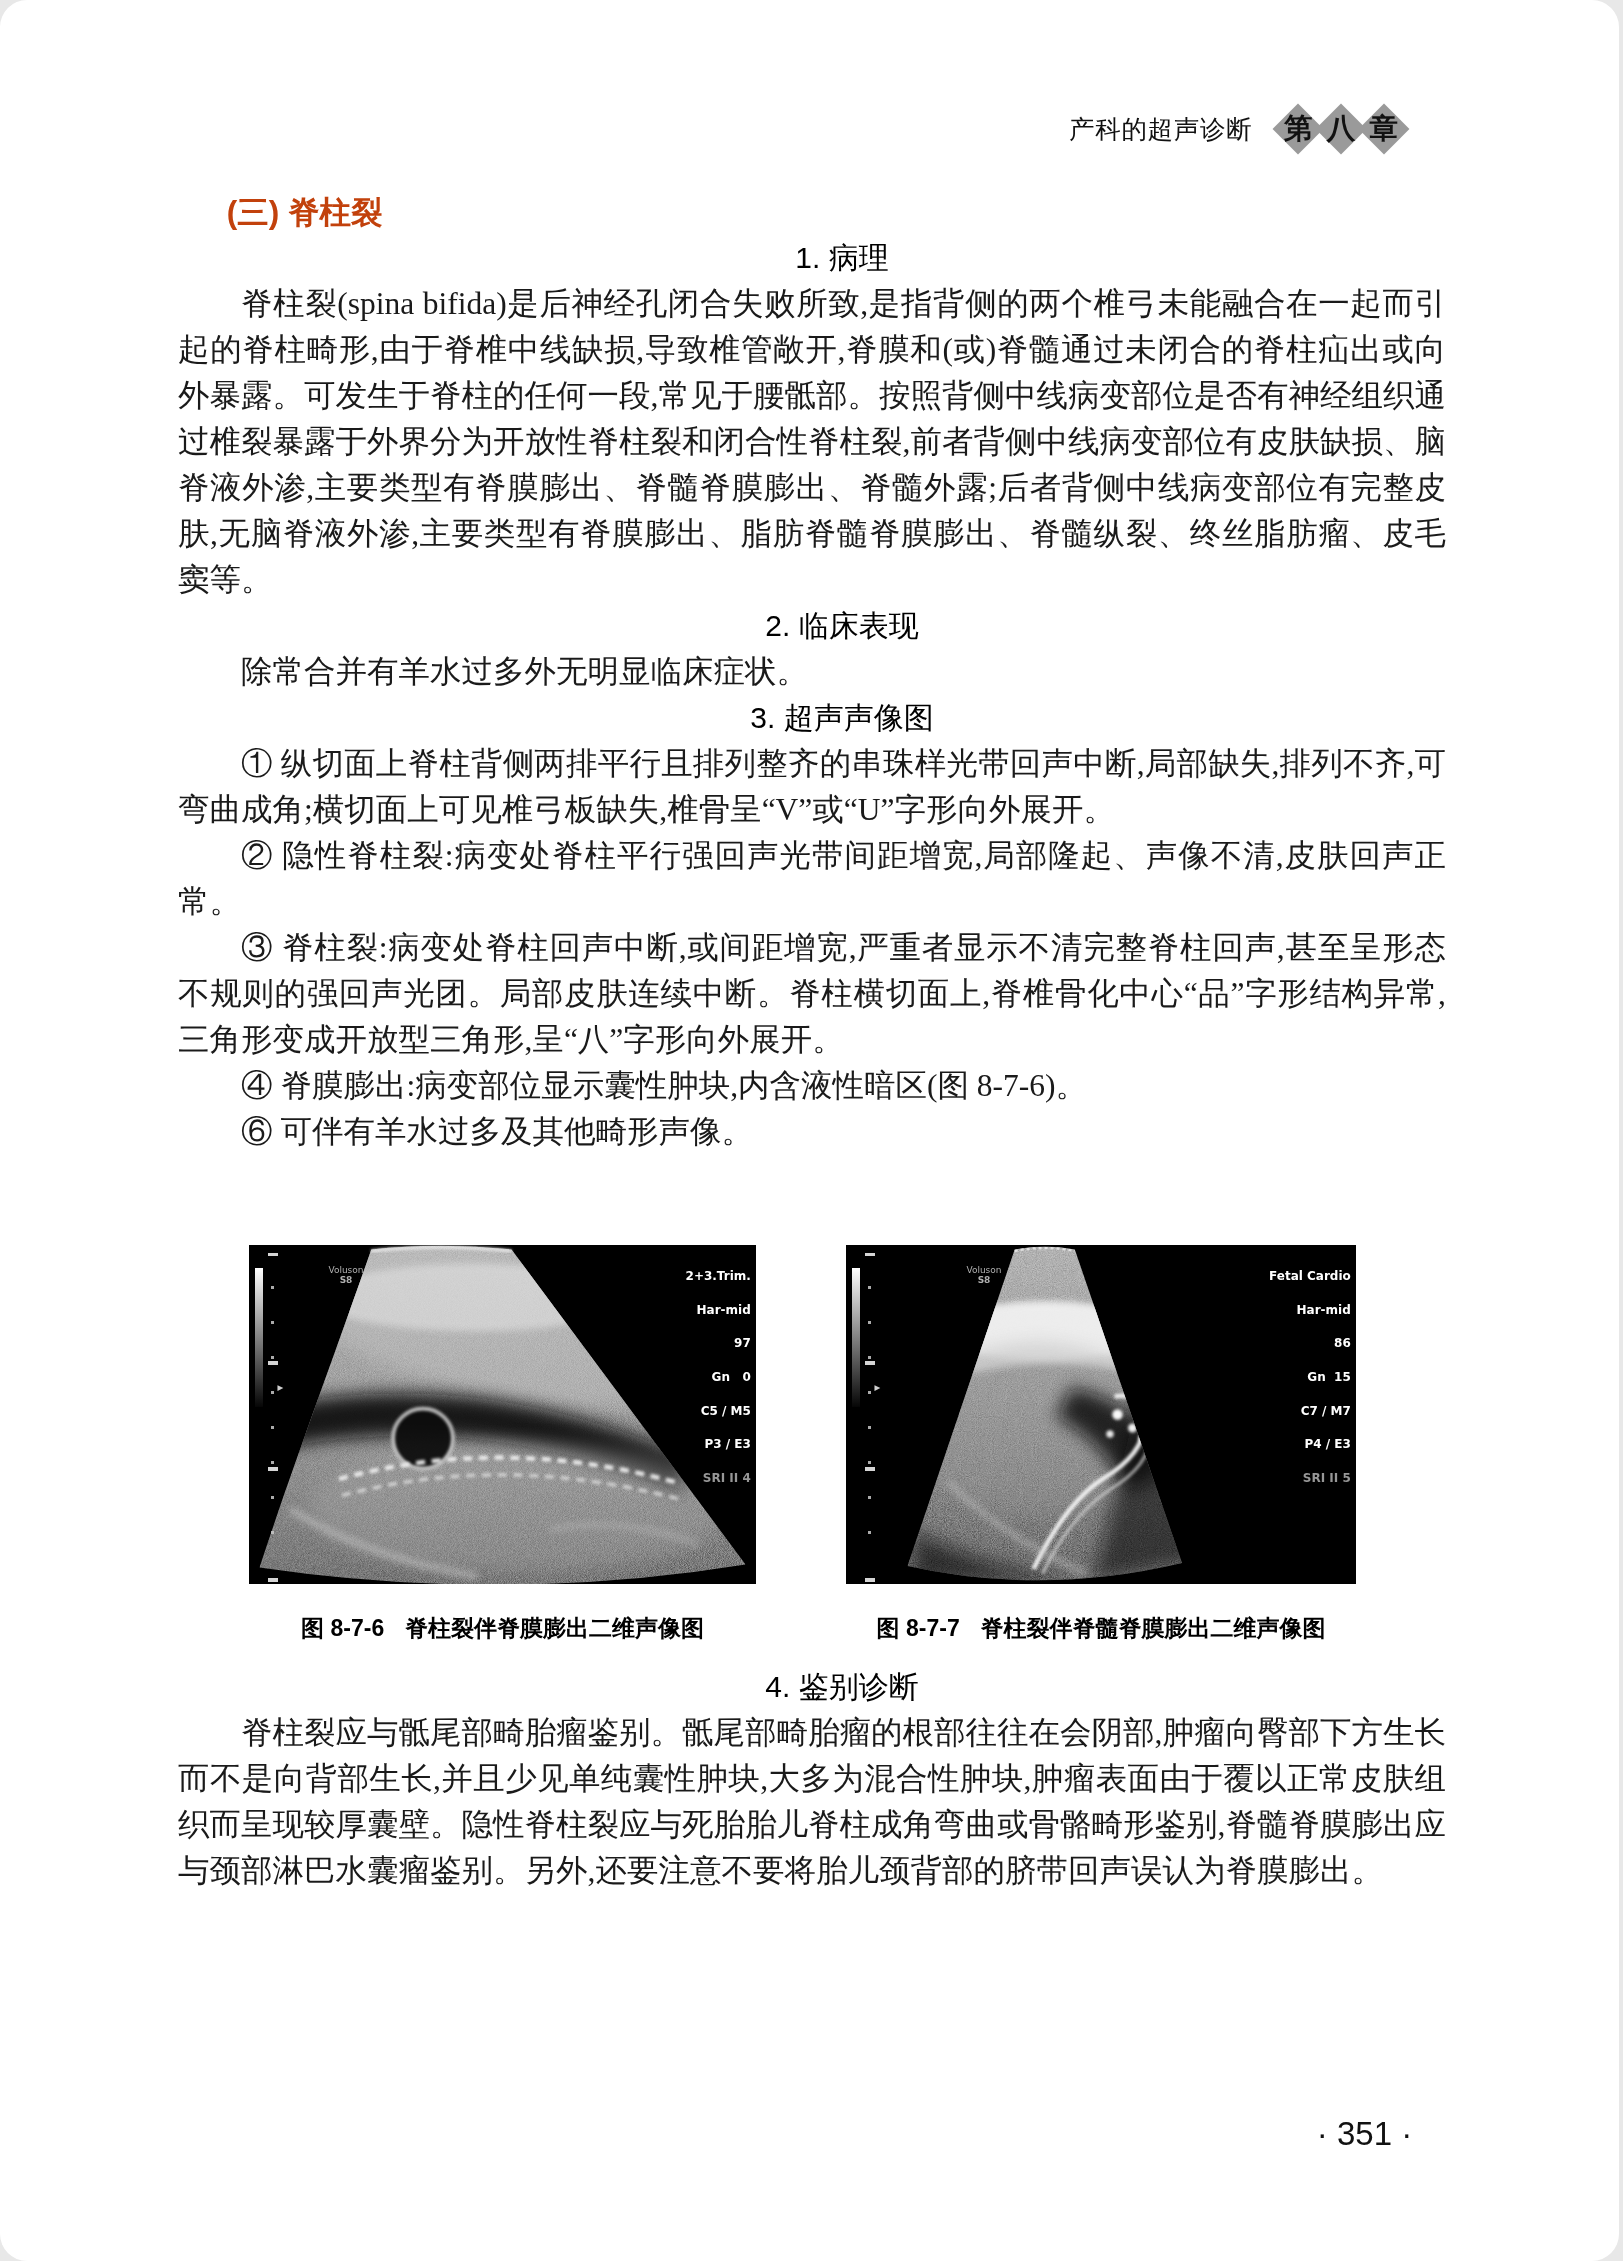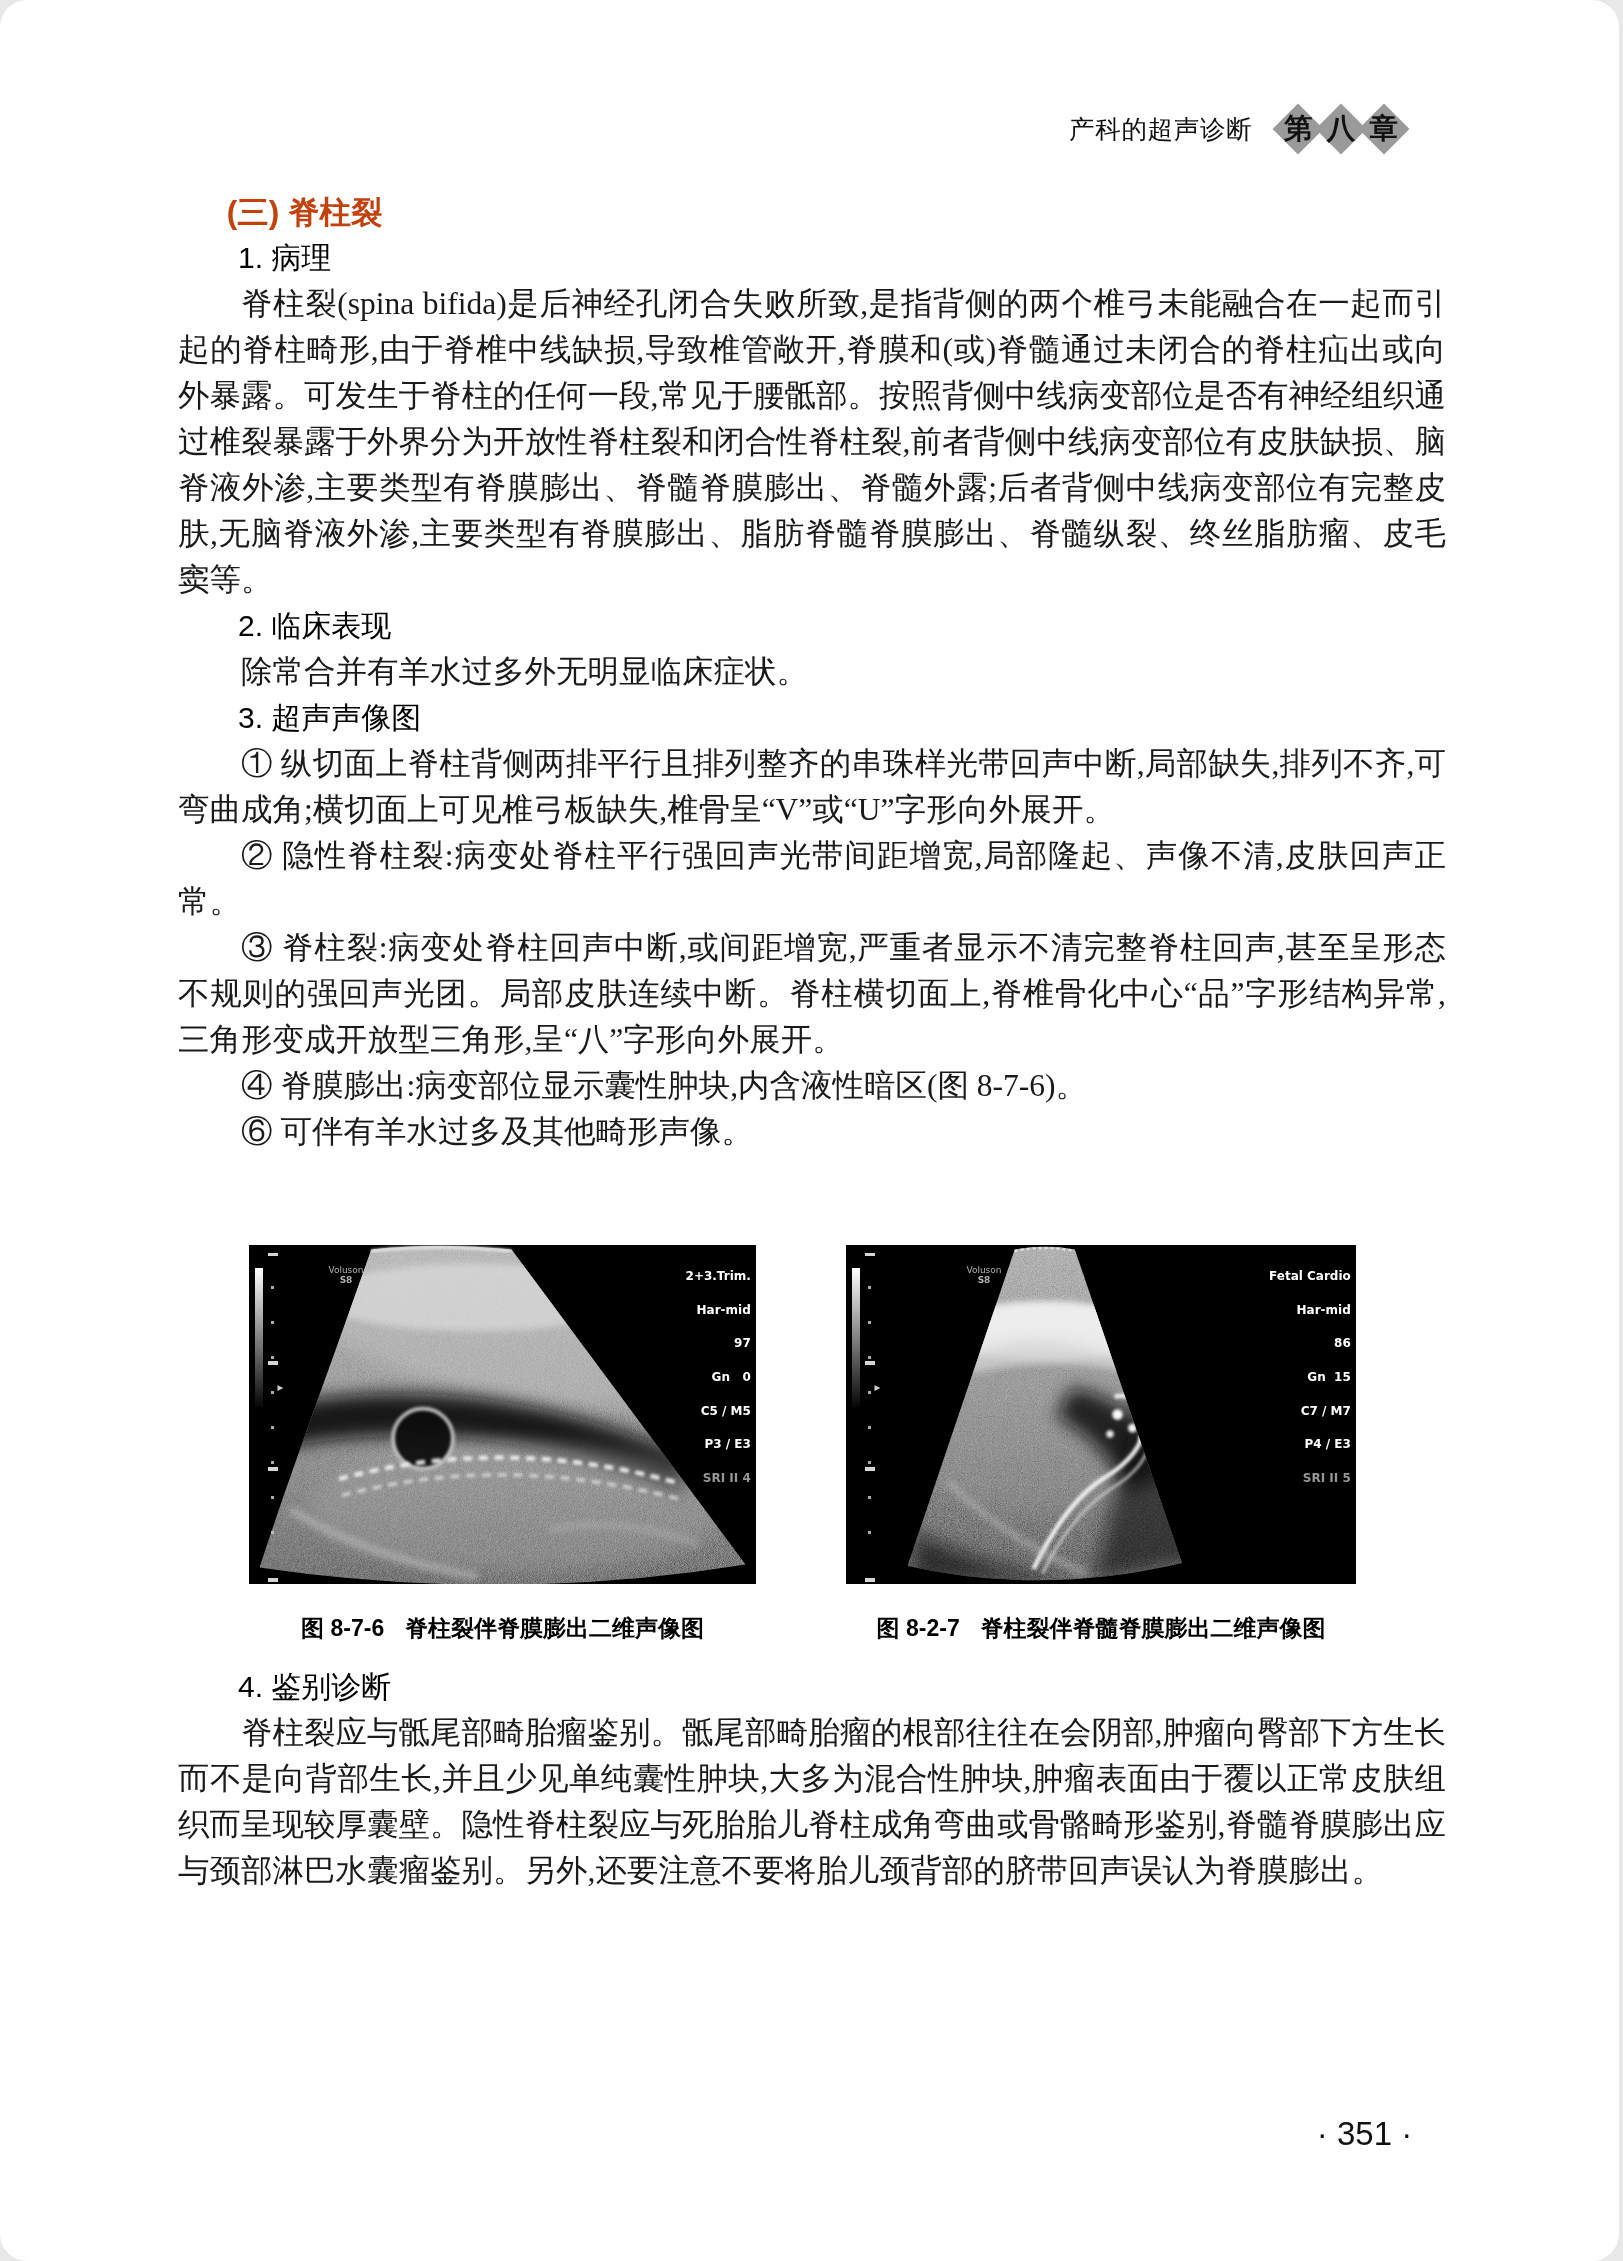--- a/index.html
+++ b/index.html
@@ -12,21 +12,21 @@
   .header-title{font-size:25.5px; letter-spacing:0.7px; color:#111; white-space:nowrap;}
   .diamond-row{display:flex; margin-left:27px;}
   .diamond{position:relative; width:48px; height:48px; display:flex; align-items:center; justify-content:center; margin-left:-5.2px;}
   .diamond::before{content:""; position:absolute; inset:6px; background:#9a9a9a; transform:rotate(45deg);}
   .diamond span{position:relative; font-weight:bold; font-size:28.5px; color:#111;}
   
   .content{position:absolute; left:178px; width:1268px;}
   .content-1{top:189px;}
   .content-2{top:1628px;margin-top:36px;}
   .sec-heading{font-family:"Liberation Sans", sans-serif; font-weight:bold; font-size:31.5px; line-height:46px; margin:0; text-indent:1.55em; color:#c2410c;}
-  .num-heading{font-family:"Liberation Sans", sans-serif; font-weight:normal; font-size:30px; line-height:46px; margin:0; text-indent:2em; color:#000;}
+  .num-heading{font-family:"Liberation Sans", sans-serif; font-weight:normal; font-size:30px; line-height:46px; margin:0; text-indent:2em; color:#000;text-align:center;}
   .body-text{font-size:31.5px; line-height:46px; margin:0; text-indent:2em; text-align:justify;}
   .body-text.single{text-align:left;}
   
   .figure-row{position:absolute; left:249px; top:1245px; width:1107px; height:339px; display:flex; justify-content:space-between;}
   .fig{position:relative; background:#000; overflow:hidden;}
   .fig-l{width:507px; height:339px;}
   .fig-r{width:510px; height:339px;}
   .us-svg{position:absolute; inset:0; display:block;}
   .fig-gsbar{position:absolute; left:6px; top:22.5px; width:8.2px; height:139px; background:linear-gradient(#ffffff,#060606);}
   .fig-ticks{position:absolute; left:22px; top:41px; width:3px; height:279px;
@@ -217,21 +217,21 @@
         <div class="dim">SRI II 5</div>
       </div>
     </div>
   </div>
 
   <div class="caption-row">
     <div class="caption caption-l">
       <span class="cap-label">图 8-7-6</span><span class="cap-text">脊柱裂伴脊膜膨出二维声像图</span>
     </div>
     <div class="caption caption-r">
-      <span class="cap-label">图 8-2-7</span><span class="cap-text">脊柱裂伴脊髓脊膜膨出二维声像图</span>
+      <span class="cap-label">图 8-7-7</span><span class="cap-text">脊柱裂伴脊髓脊膜膨出二维声像图</span>
     </div>
   </div>
 
   <div class="content content-2">
     <h4 class="num-heading">4. 鉴别诊断</h4>
     <p class="body-text">脊柱裂应与骶尾部畸胎瘤鉴别。骶尾部畸胎瘤的根部往往在会阴部,肿瘤向臀部下方生长而不是向背部生长,并且少见单纯囊性肿块,大多为混合性肿块,肿瘤表面由于覆以正常皮肤组织而呈现较厚囊壁。隐性脊柱裂应与死胎胎儿脊柱成角弯曲或骨骼畸形鉴别,脊髓脊膜膨出应与颈部淋巴水囊瘤鉴别。另外,还要注意不要将胎儿颈背部的脐带回声误认为脊膜膨出。</p>
   </div>
 
   <div class="page-number">· 351 ·</div>
 

